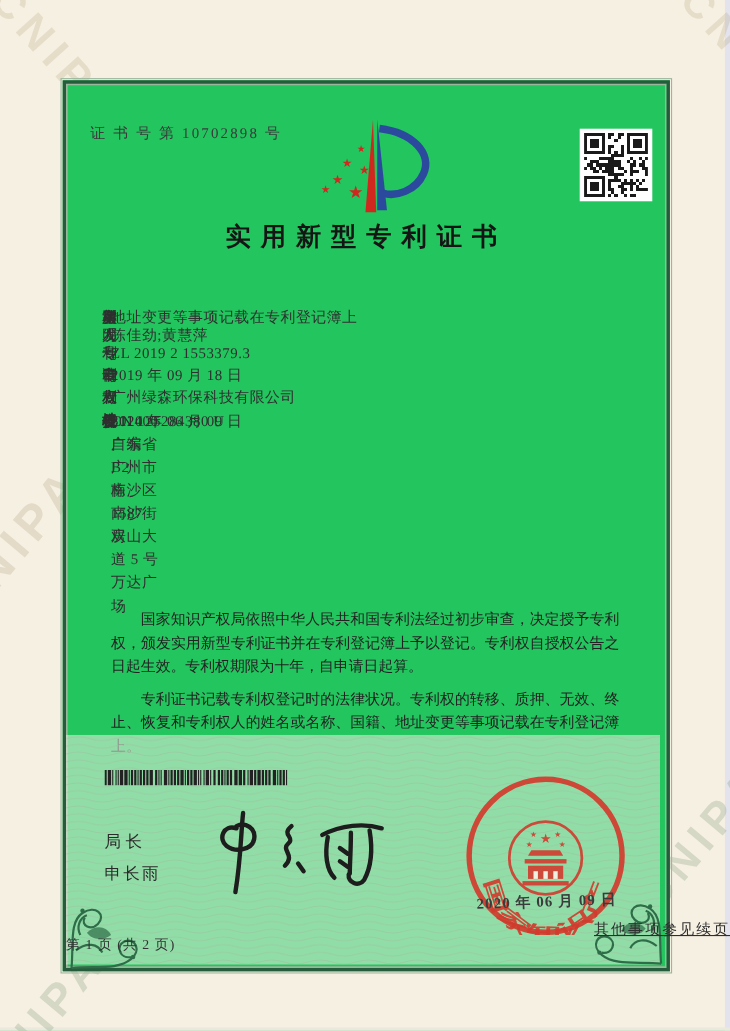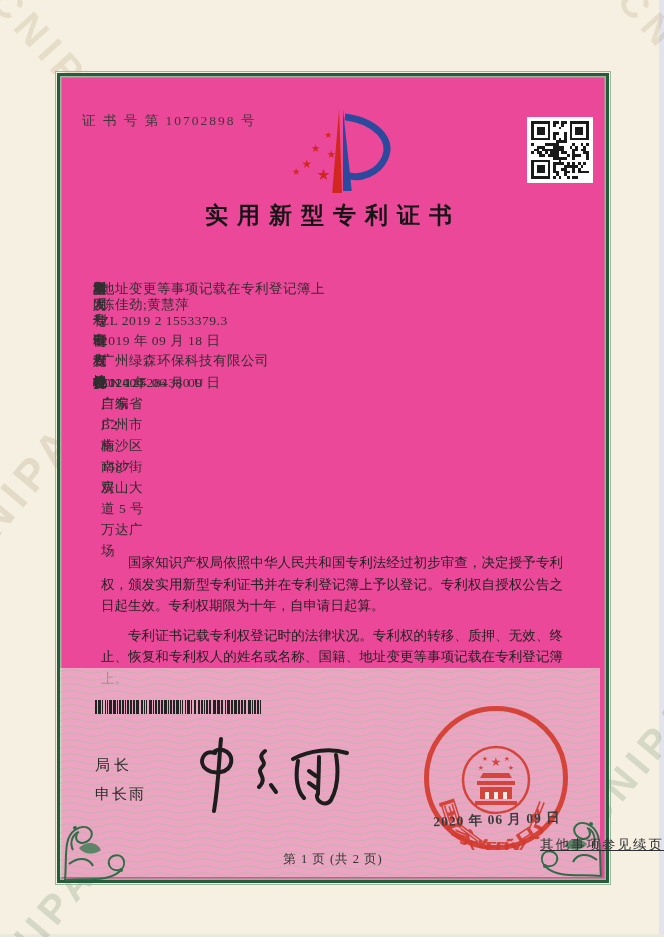--- a/index.html
+++ b/index.html
@@ -22,21 +22,21 @@
   .wm4{left:-70px;top:470px;font-size:44px;transform:rotate(-50deg);color:rgba(160,140,110,0.22);}
   .wm5{left:560px;top:740px;font-size:40px;transform:rotate(-50deg);}
   .wm6{left:-40px;top:905px;font-size:40px;transform:rotate(-50deg);}
 
   
   .frame{
     position:absolute;left:57px;top:73px;width:546px;height:804px;
     border:3px solid #265c3c;
     outline:1px solid #9ab79c;outline-offset:1px;
     box-shadow:inset 0 0 0 1.5px #9ab79c;
-    background:#ec4899;
+    background:#22c55e;
   }
   .frame *{position:absolute;}
 
   .cert-number{left:22px;top:36px;font-size:13.5px;letter-spacing:2px;color:#3a3a3a;}
   .logo{left:223px;top:31px;width:118px;height:88px;}
   .qr-pad{left:467px;top:41px;width:66px;height:66px;background:#ffffff;
           display:flex;align-items:center;justify-content:center;position:absolute;}
   .qr-pad svg{position:static;}
   .cert-title{left:0;right:0;top:124px;text-align:center;font-size:23px;font-weight:bold;
               letter-spacing:9px;color:#151515;}
@@ -70,21 +70,21 @@
   .seal-ring{left:0;top:0;width:134px;height:134px;border:5px solid rgba(210,59,46,0.92);
              border-radius:50%;}
   .seal svg{left:0;top:0;}
   .seal-date{left:-12px;top:105px;width:170px;text-align:center;font-size:13.5px;color:#3b3b3b;
              letter-spacing:1px;transform:rotate(-2deg);font-weight:bold;}
 
   .ornament{width:90px;height:90px;}
   .orn-left{left:-1px;top:716px;}
   .orn-right{right:-1px;top:712px;transform:scaleX(-1);}
 
-  .page-number{left:0;right:0;top:775px;text-align:center;font-size:12.5px;color:#333;
+  .page-number{left:0;right:0;top:775px;text-align:left;font-size:12.5px;color:#333;
                letter-spacing:1px;}
 
   .continuation{position:absolute;left:0;right:0;top:836px;text-align:right;font-size:13.5px;
                 color:#2f2f2f;letter-spacing:2px;text-decoration:underline;}
 
   .center-logo-wm{position:absolute;left:160px;top:470px;width:300px;height:225px;opacity:0.05;}
 </style>
 </head>
 <body>
 

